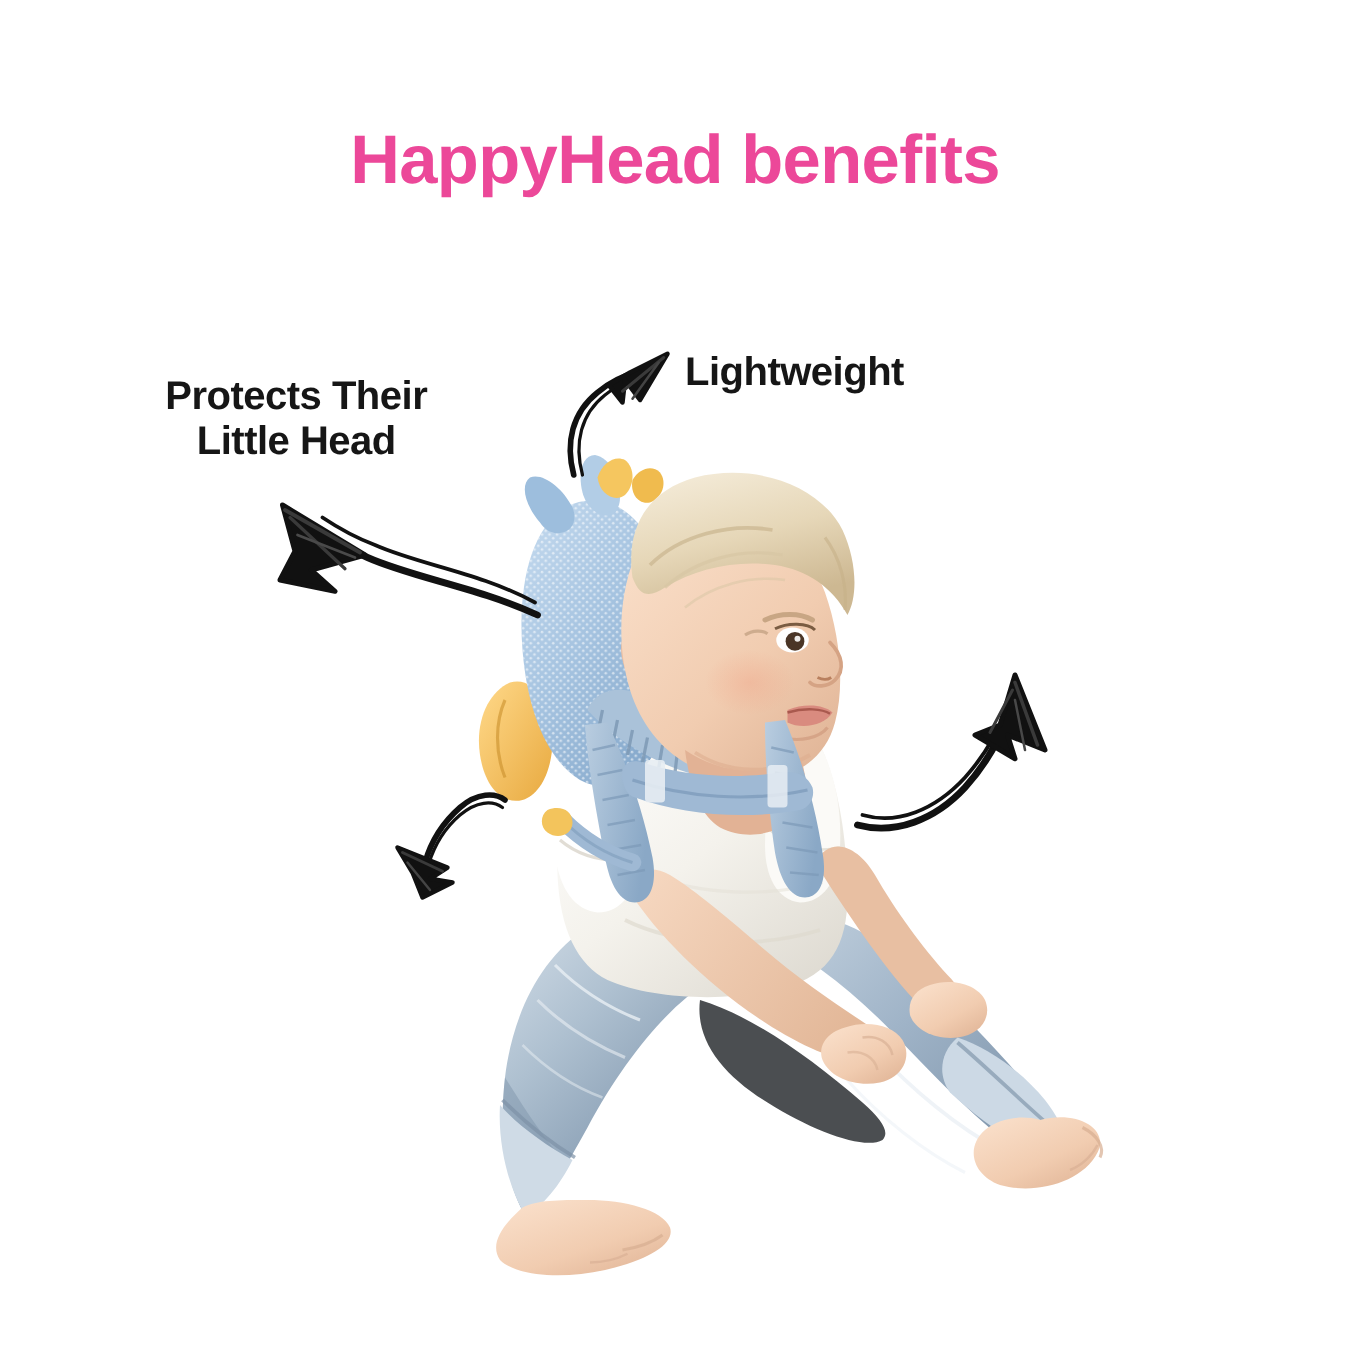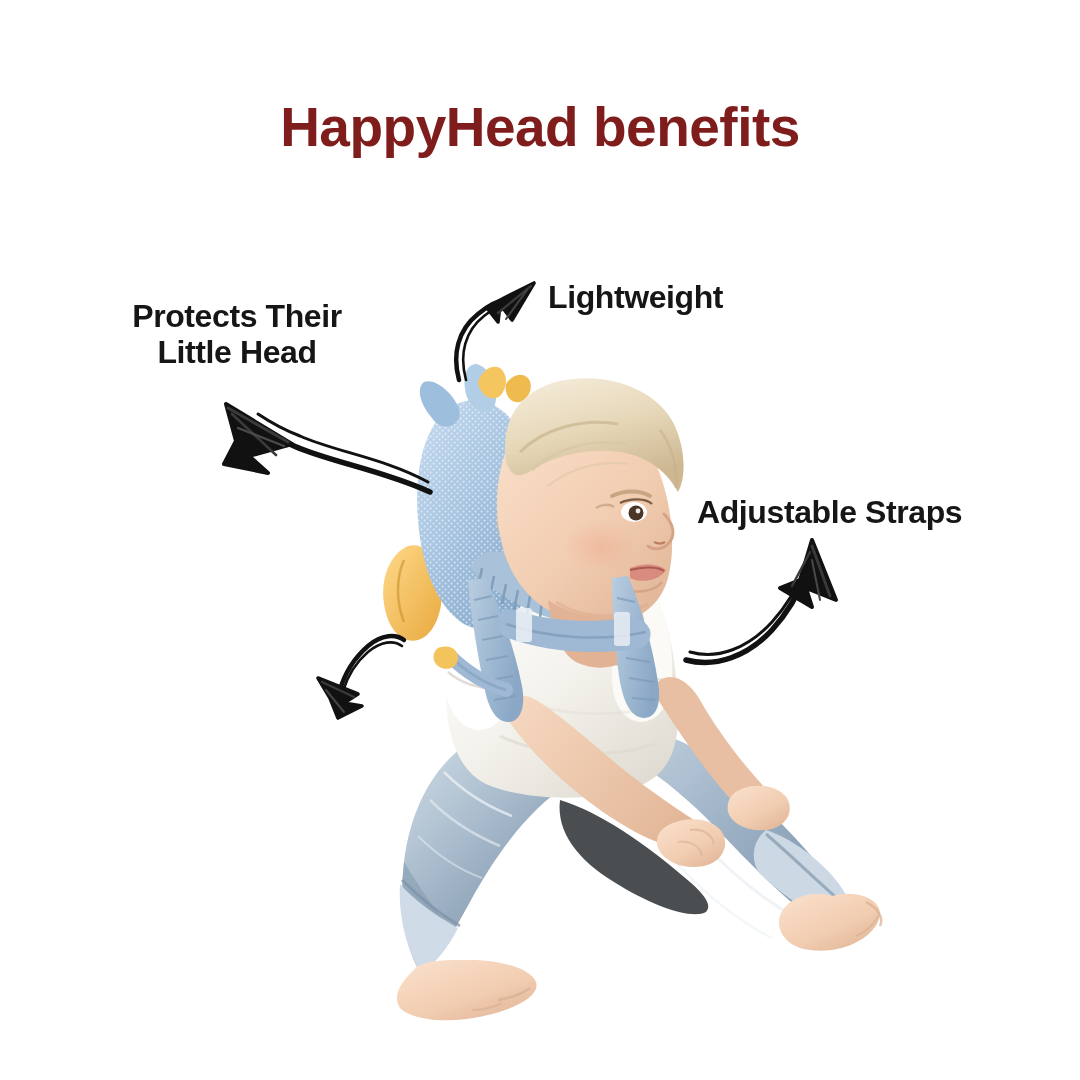--- a/index.html
+++ b/index.html
@@ -26,21 +26,21 @@
   #title {
     position: absolute;
     left: 0;
     top: 98px;
     width: 1080px;
     text-align: center;
     font-family: "Liberation Sans", sans-serif;
     font-weight: bold;
     font-size: 55px;
     letter-spacing: -0.5px;
-    color: #7f1d1d;
+    color: #ec4899;
     line-height: 1.08;
     white-space: nowrap;
   }
 
   
   .label {
     position: absolute;
     font-family: "Liberation Sans", sans-serif;
     font-weight: bold;
     color: #161616;
@@ -373,16 +373,15 @@
     </g>
   </svg>
 
   <div id="title">HappyHead benefits</div>
 
   <div class="label" id="label-lightweight">Lightweight</div>
 
   <div class="label" id="label-protects">Protects Their
 Little Head</div>
 
-  <div class="label" id="label-straps">Adjustable Straps</div>
 
 
 </div>
 
 </body></html>

